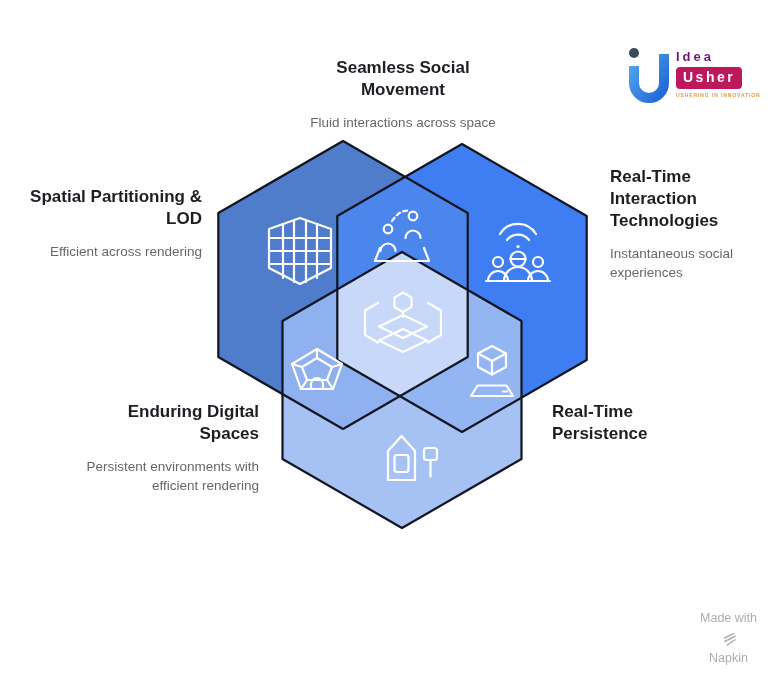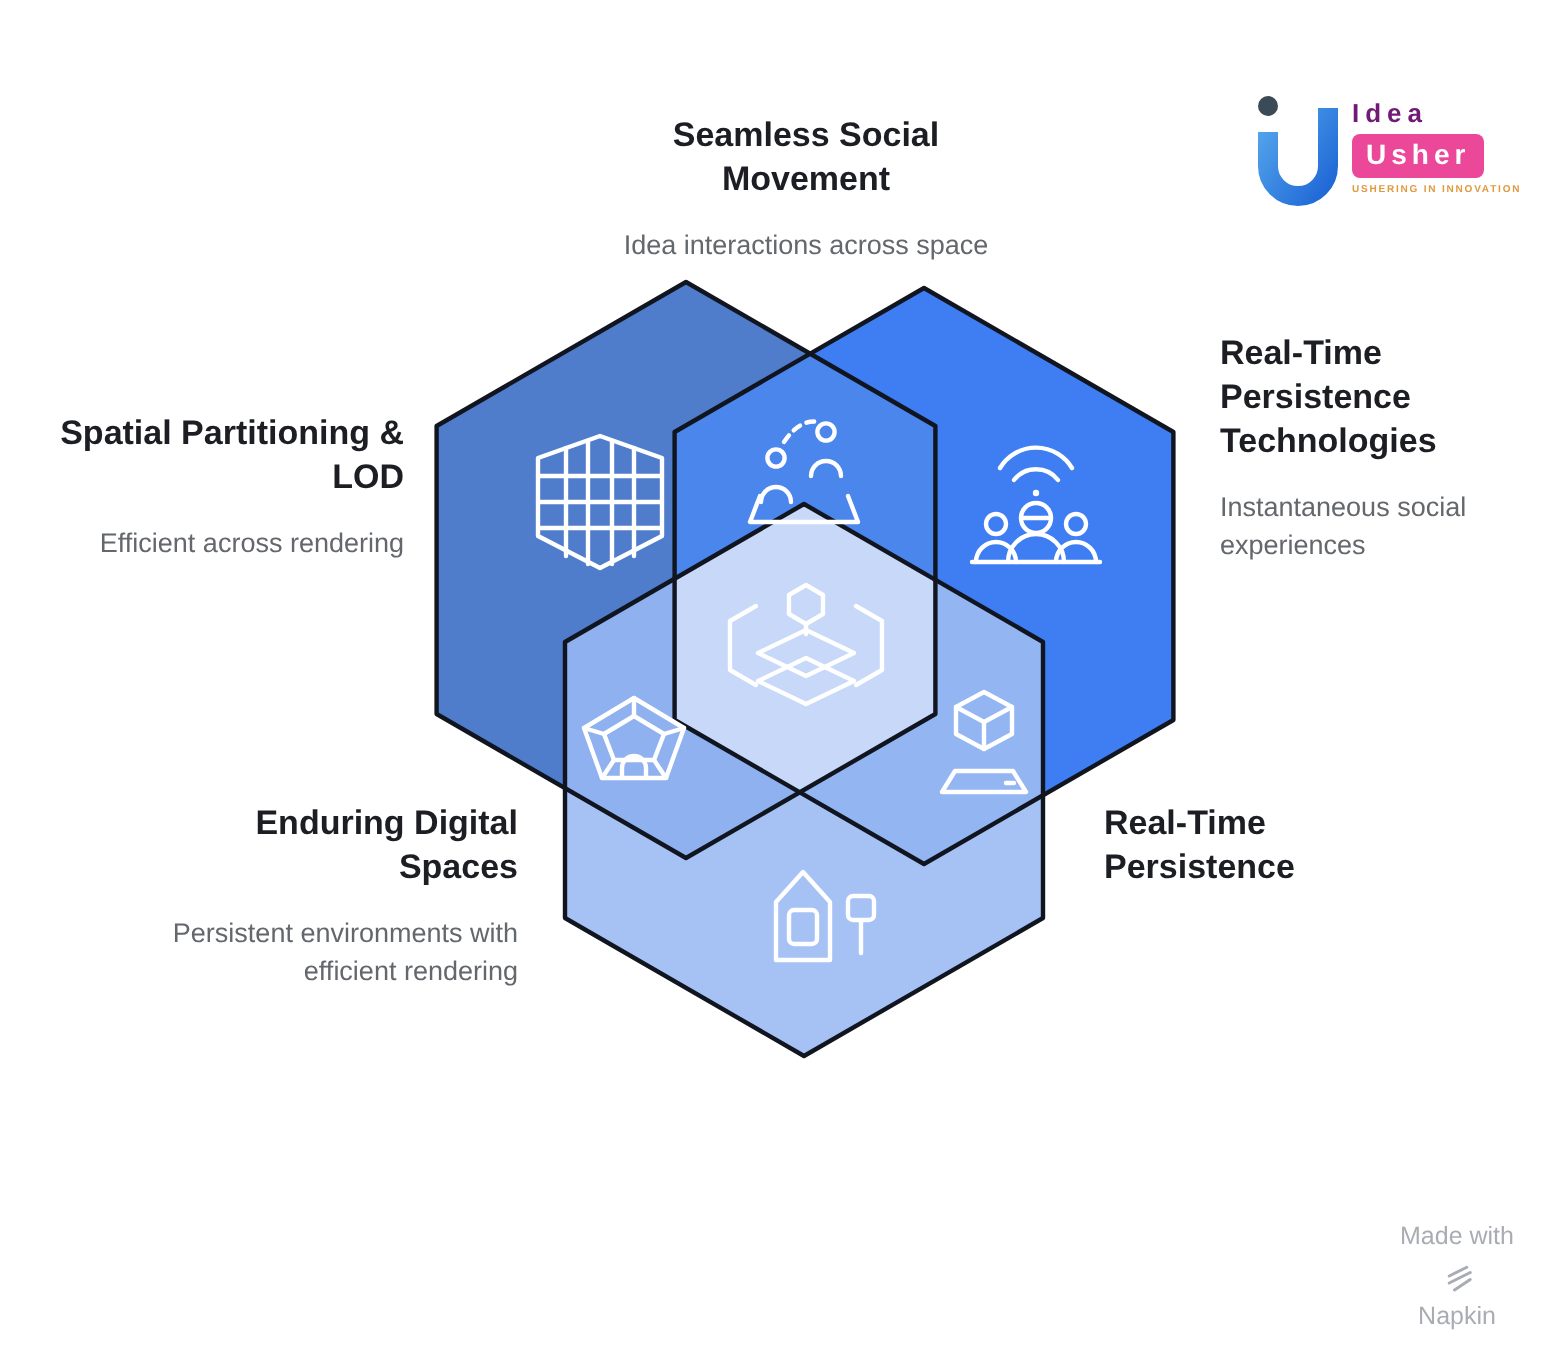--- a/index.html
+++ b/index.html
@@ -7,33 +7,33 @@
     position:relative;width:780px;height:682px;overflow:hidden;background:#ffffff;
     font-family:"Liberation Sans", sans-serif;
   }
   .diagram{position:absolute;left:0;top:0;width:780px;height:682px;}
   .icon-stroke{fill:none;stroke:#ffffff;stroke-width:2.2;stroke-linecap:round;stroke-linejoin:round;}
   .label{position:absolute;}
   .label .title{font-size:17px;font-weight:bold;color:#1c1e23;line-height:1.3;}
   .label .subtitle{font-size:13.5px;color:#64676c;line-height:1.42;margin-top:12px;}
   .label-top{left:253px;top:57px;width:300px;text-align:center;}
   .label-top .title{max-width:200px;margin:0 auto;}
-  .label-left{left:10px;top:186px;width:192px;text-align:right;margin-top:20px;}
+  .label-left{left:10px;top:186px;width:192px;text-align:right;}
   .label-right{left:610px;top:166px;width:168px;text-align:left;}
   .label-bl{left:57px;top:401px;width:202px;text-align:right;}
   .label-bl .title{max-width:172px;margin-left:auto;}
   .label-br{left:552px;top:401px;width:200px;text-align:left;}
   .label-br .title{max-width:160px;}
   .label-bottom{left:253px;top:555px;width:300px;text-align:center;}
   .label-bottom .title{max-width:225px;margin:0 auto;}
   .logo{position:absolute;left:626px;top:45px;display:flex;align-items:flex-start;}
   .logo-mark{width:46px;height:58px;flex:0 0 auto;}
   .logo-text{margin-left:4px;display:flex;flex-direction:column;align-items:flex-start;}
   .logo-idea{font-size:13px;font-weight:bold;color:#701a75;letter-spacing:3px;line-height:1;margin-top:5px;}
-  .logo-usher{margin-top:4px;background:#ec4899;color:#ffffff;font-weight:bold;font-size:14px;
+  .logo-usher{margin-top:4px;background:#be185d;color:#ffffff;font-weight:bold;font-size:14px;
     letter-spacing:2.5px;padding:2px 7px;border-radius:4px;line-height:1.25;}
   .logo-tagline{margin-top:3px;font-size:5px;font-weight:bold;color:#e09a3f;letter-spacing:0.9px;white-space:nowrap;}
   .watermark{position:absolute;right:23px;bottom:17px;display:flex;align-items:center;gap:5px;
     font-size:12.5px;color:#a9adb3;text-decoration:none;cursor:pointer;flex-direction:column;}
   .watermark svg{display:block;}
 </style>
 </head>
 <body>
 
 <div class="stage">
@@ -119,30 +119,30 @@
     <g class="icon-stroke">
       <path d="M388,480 V451 L401.5,436 L415,451 V480 Z"></path>
       <rect x="394.5" y="455" width="14" height="17" rx="2.5"></rect>
       <rect x="424" y="448" width="13" height="12" rx="2.5"></rect>
       <path d="M430.5,460 V476.5"></path>
     </g>
   </svg>
 
   <div class="label label-top">
     <div class="title">Seamless Social Movement</div>
-    <div class="subtitle">Idea interactions across space</div>
+    <div class="subtitle">Fluid interactions across space</div>
   </div>
 
   <div class="label label-left">
     <div class="title">Spatial Partitioning &amp; LOD</div>
     <div class="subtitle">Efficient across rendering</div>
   </div>
 
   <div class="label label-right">
-    <div class="title">Real-Time Persistence Technologies</div>
+    <div class="title">Real-Time Interaction Technologies</div>
     <div class="subtitle">Instantaneous social experiences</div>
   </div>
 
   <div class="label label-bl">
     <div class="title">Enduring Digital Spaces</div>
     <div class="subtitle">Persistent environments with efficient rendering</div>
   </div>
 
   <div class="label label-br">
     <div class="title">Real-Time Persistence</div>

